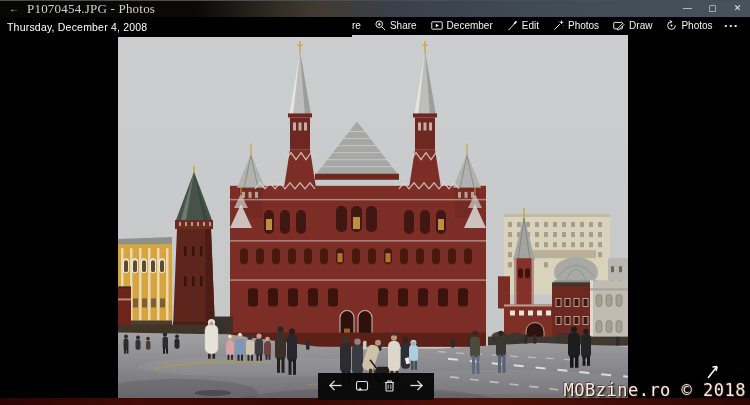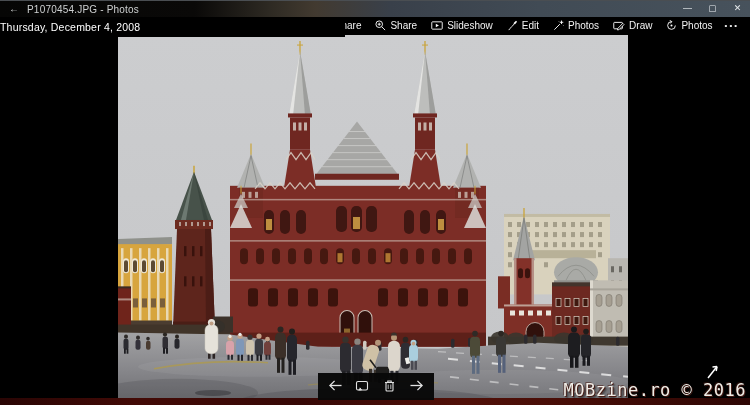--- a/index.html
+++ b/index.html
@@ -8,33 +8,33 @@
     position:relative;width:750px;height:405px;overflow:hidden;background:#000;
     font-family:"Liberation Sans",sans-serif;border-top:1px solid #4a4e52;
   }
   
   .titlebar{
     position:absolute;left:0;top:0;width:750px;height:16px;
     background:linear-gradient(90deg,#060605 0%,#0a0908 26%,#2e2a23 36%,#423a30 42%,#39404a 52%,#414b55 72%,#47525c 100%);
     display:flex;align-items:center;z-index:7;
   }
   .back-btn{color:#d8dadb;font-size:10px;line-height:16px;padding:0 8px 0 9px;cursor:pointer;}
-  .win-title{color:#cfd1d2;font-size:10px;letter-spacing:.2px;}
+  .win-title{color:#cfd1d2;font-size:13px;letter-spacing:.2px;font-family:Liberation Serif, serif;}
   .win-controls{position:absolute;right:0;top:0;height:16px;display:flex;}
   .win-ctl{width:25px;height:16px;text-align:center;font-size:9px;line-height:15px;color:#e6eaed;cursor:pointer;}
   
   .toolbar{
     position:absolute;left:0;top:16px;width:750px;height:17px;background:#000;
     display:flex;align-items:center;justify-content:flex-end;padding-right:3px;z-index:6;
   }
   .tb-btn{display:flex;align-items:center;gap:4px;height:100%;padding:0 7px;color:#f2f2f2;font-size:10px;cursor:pointer;white-space:nowrap;}
   .tb-btn svg{display:block;}
   .tb-more{color:#f2f2f2;font-size:8px;letter-spacing:2px;padding:0 8px 0 5px;cursor:pointer;}
   .date-plate{
-    position:absolute;left:0;top:16px;width:345px;height:20px;background:#000;z-index:6;
+    position:absolute;left:7px;top:16px;width:345px;height:20px;background:#000;z-index:6;
     display:flex;align-items:center;color:#fff;font-size:10.5px;letter-spacing:.2px;
   }
   
   .photo-frame{position:absolute;left:118px;top:34px;width:510px;height:371px;z-index:1;}
   .photo-frame svg{display:block;width:100%;height:100%;}
   
   .bottom-nav{
     position:absolute;left:318px;top:372px;width:116px;height:27px;background:rgba(8,8,8,.97);
     display:flex;align-items:center;justify-content:space-between;padding:0 9px;z-index:6;
   }
@@ -87,21 +87,21 @@
         </span>
       <span>Share</span>
     </div>
     <div class="tb-btn">
       <span>
           <svg width="12" height="11" viewBox="0 0 13 12" fill="none" stroke="#fff" stroke-width="1">
             <rect x="0.8" y="2" width="11.4" height="8" rx="0.8"></rect>
             <polygon points="5.2,4 8.6,6 5.2,8" fill="#fff" stroke="none"></polygon>
           </svg>
         </span>
-      <span>Slideshow</span>
+      <span>December</span>
     </div>
     <div class="tb-btn">
       <span>
           <svg width="11" height="11" viewBox="0 0 12 12" fill="none" stroke="#fff" stroke-width="1">
             <path d="M2 11 C3 8.5 6 7.5 7.5 4.5"></path>
             <path d="M7 3.5 L9.8 0.8 L11 2 L8.6 5 Z" fill="#fff" stroke="none"></path>
           </svg>
         </span>
       <span>Edit</span>
     </div>
@@ -682,21 +682,21 @@
           </svg></span>
     </div>
     <div class="nav-btn">
       <span><svg width="15" height="13" viewBox="0 0 16 14" fill="none" stroke="#e2e2e2" stroke-width="1.4">
             <path d="M1.5 7 H14"></path>
             <polyline points="9,2 14,7 9,12"></polyline>
           </svg></span>
     </div>
   </div>
 
-  <div class="watermark">MOBzine.ro © 2016</div>
+  <div class="watermark">MOBzine.ro © 2018</div>
 
   <div class="cursor">
     <svg width="14" height="17" viewBox="0 0 14 17">
       <g stroke="#ffffff" stroke-width="1.5" fill="none" style="filter:drop-shadow(1px 1px 1px rgba(0,0,0,.8))">
         <path d="M2 15 L11 3.5"></path>
         <path d="M11 3.5 L6.5 4 M11 3.5 L10.2 8"></path>
       </g>
     </svg>
   </div>
 

